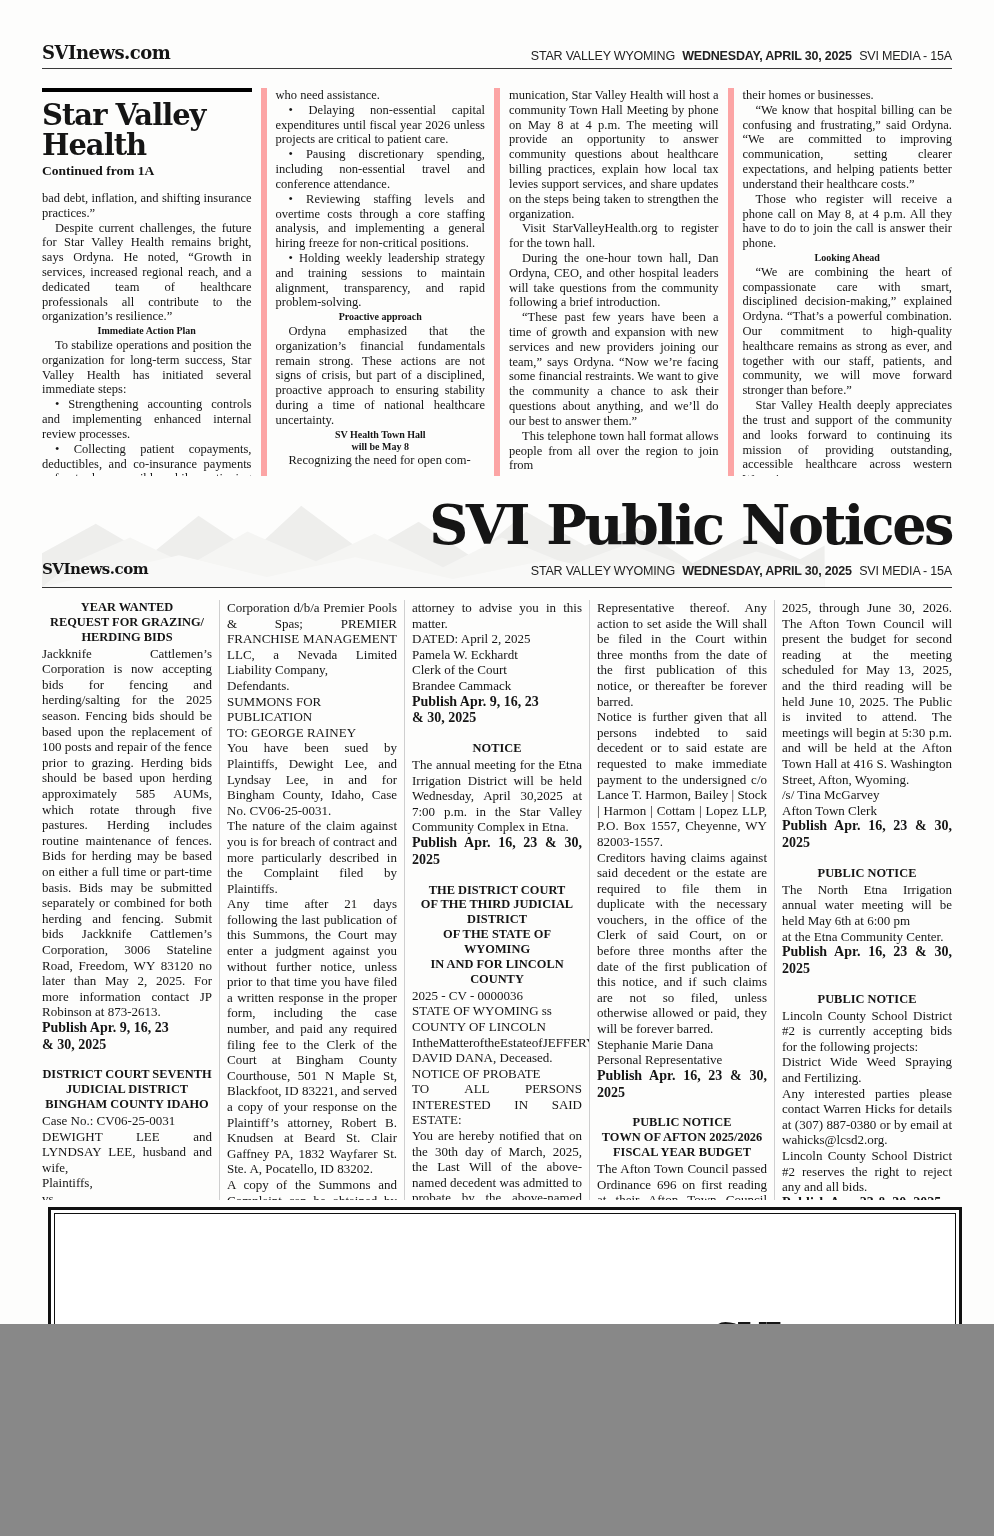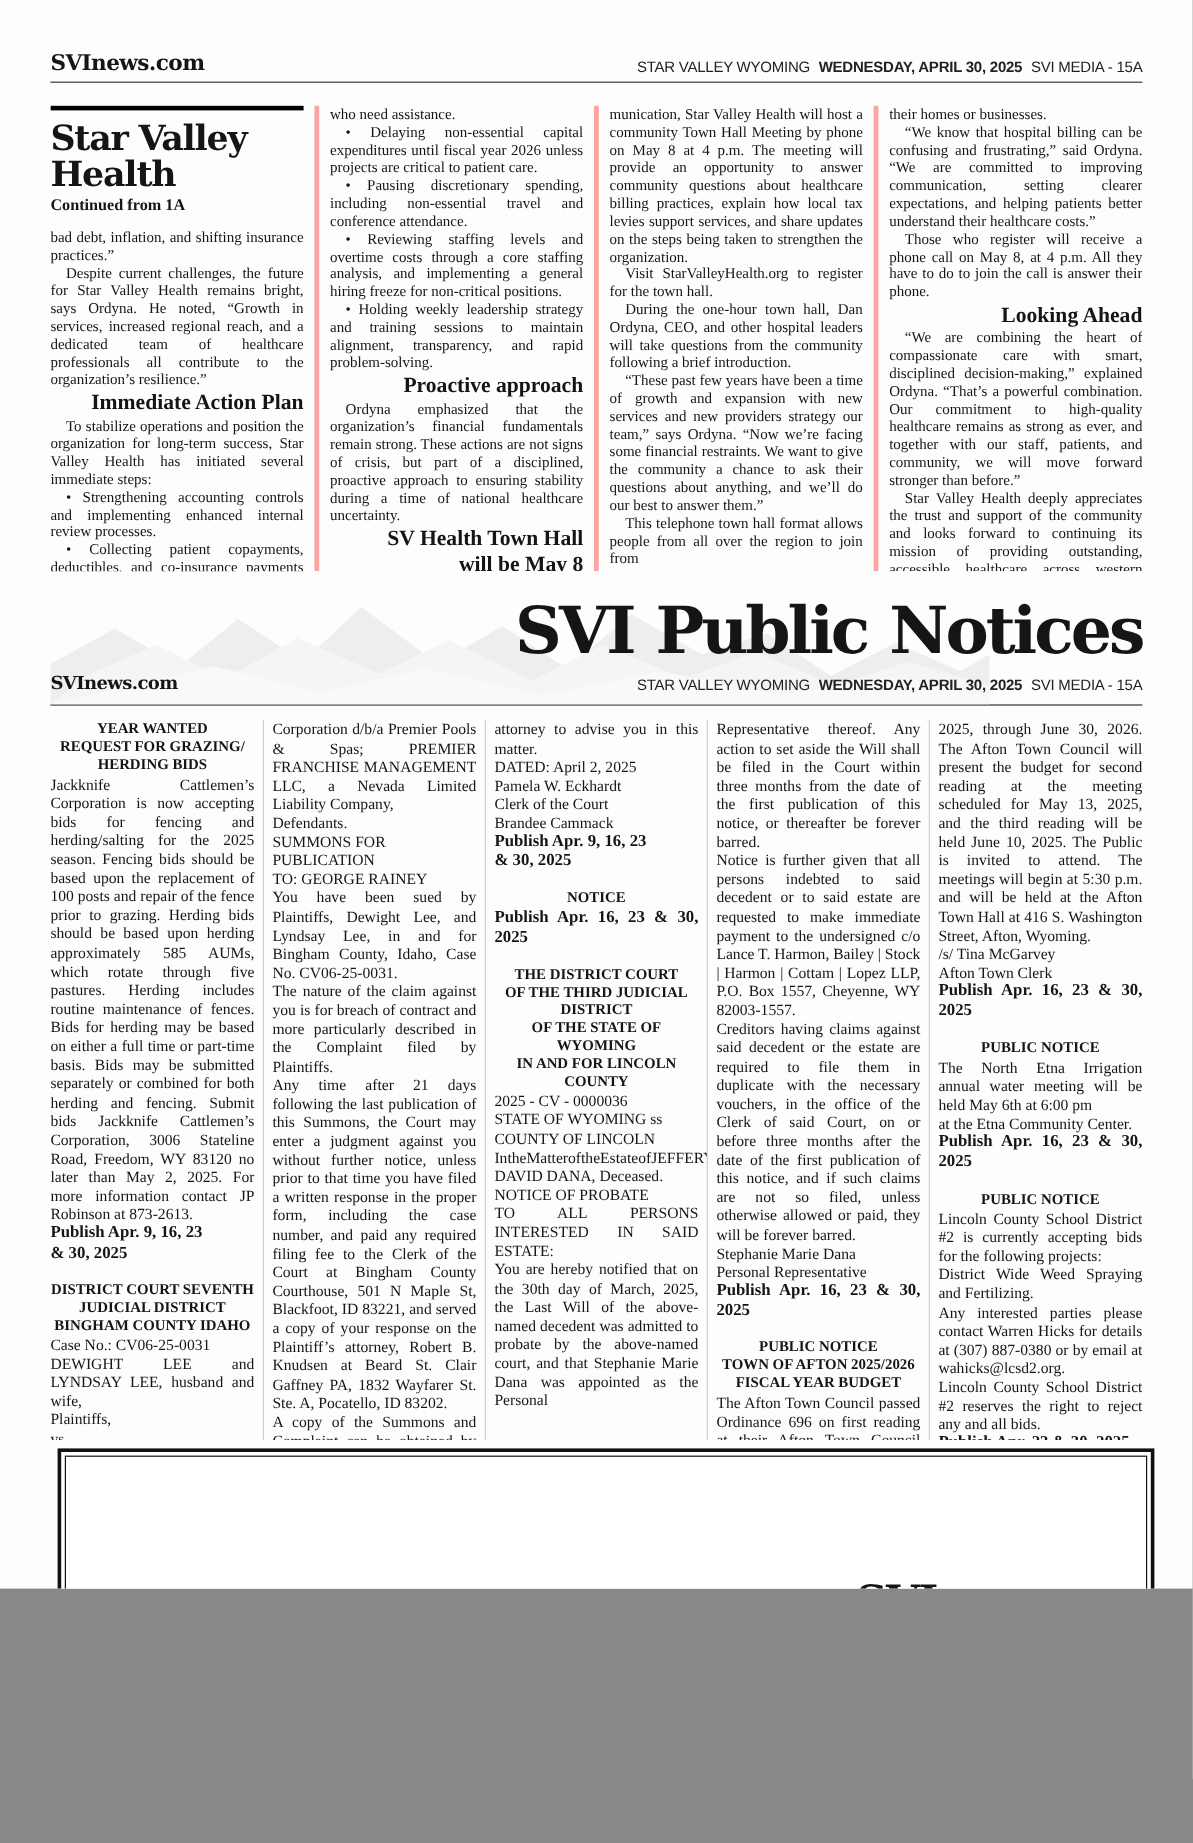--- a/index.html
+++ b/index.html
@@ -14,28 +14,28 @@
   .mast-top { top:42px; }
   .site-name { font-family:"DejaVu Serif", serif; font-weight:bold; font-size:18px; letter-spacing:-0.5px; }
   .dateline { font-family:"Liberation Sans", sans-serif; font-size:12.5px; letter-spacing:-0.2px; color:#222; }
   .dateline b { font-weight:bold; }
   .dateline span { margin-left:4px; }
   
   .article-sec { position:absolute; top:88px; left:42px; right:42px; height:388px; display:flex; overflow:hidden; }
   .acol { flex:1 1 0; padding:0 9px; overflow:hidden; }
   .acol:first-child { padding-left:0; }
   .acol:last-child { padding-right:0; }
-  .acol + .acol { border-left:4px solid #fca5a5; }
+  .acol + .acol { border-left:6px solid #fca5a5; }
   .kicker-bar { height:4px; background:#000; margin-bottom:8px; }
   .article-title { font-family:"DejaVu Serif", serif; font-weight:bold; font-size:29px; letter-spacing:-1px; line-height:1.05; }
   .continued { font-family:"Liberation Serif", serif; font-weight:bold; font-size:13.5px; margin:2px 0 12px 0; }
   .blk { font-size:12.5px; line-height:1.185; }
   .article-sec .blk { text-align:justify; }
   .blk.h { font-weight:bold; text-align:center; white-space:pre-line; margin:1px 0; }
-  .article-sec .blk.h { font-size:18px;text-align:right; }
+  .article-sec .blk.h { font-size:10px; }
   .blk.pi { text-indent:13px; }
   .blk.b { text-indent:13px; }
   .blk.b::before { content:"• "; }
   .blk.ln { text-align:left; }
   .blk.cl { text-align:center; }
   .blk.pub { font-weight:bold; text-align:right; white-space:pre-line; margin-bottom:14px; }
   .blk.pubc { text-align:center; }
   
   .pn-mast { position:absolute; top:494px; left:42px; right:42px; height:94px; border-bottom:1.5px solid #333; }
   .pn-mountains { position:absolute; left:0; top:0; width:86%; height:100%; z-index:0; opacity:.55; }
@@ -100,21 +100,21 @@
           <div class="blk h">SV Health Town Hall
 will be May 8</div>
           <div class="blk pi">Recognizing the need for open com-</div>
         </div>
     </div>
     <div class="acol">
       <div>
           <div class="blk p">munication, Star Valley Health will host a community Town Hall Meeting by phone on May 8 at 4 p.m. The meeting will provide an opportunity to answer community questions about healthcare billing practices, explain how local tax levies support services, and share updates on the steps being taken to strengthen the organization.</div>
           <div class="blk pi">Visit StarValleyHealth.org to register for the town hall.</div>
           <div class="blk pi">During the one-hour town hall, Dan Ordyna, CEO, and other hospital leaders will take questions from the community following a brief introduction.</div>
-          <div class="blk pi">“These past few years have been a time of growth and expansion with new services and new providers strategy our team,” says Ordyna. “Now we’re facing some financial restraints. We want to give the community a chance to ask their questions about anything, and we’ll do our best to answer them.”</div>
+          <div class="blk pi">“These past few years have been a time of growth and expansion with new services and new providers joining our team,” says Ordyna. “Now we’re facing some financial restraints. We want to give the community a chance to ask their questions about anything, and we’ll do our best to answer them.”</div>
           <div class="blk pi">This telephone town hall format allows people from all over the region to join from</div>
         </div>
     </div>
     <div class="acol">
       <div>
           <div class="blk p">their homes or businesses.</div>
           <div class="blk pi">“We know that hospital billing can be confusing and frustrating,” said Ordyna. “We are committed to improving communication, setting clearer expectations, and helping patients better understand their healthcare costs.”</div>
           <div class="blk pi">Those who register will receive a phone call on May 8, at 4 p.m. All they have to do to join the call is answer their phone.</div>
           <div class="blk h">Looking Ahead</div>
           <div class="blk pi">“We are combining the heart of compassionate care with smart, disciplined decision-making,” explained Ordyna. “That’s a powerful combination. Our commitment to high-quality healthcare remains as strong as ever, and together with our staff, patients, and community, we will move forward stronger than before.”</div>
@@ -169,20 +169,21 @@
       </div>
     <div class="ncol">
         <div class="blk p">attorney to advise you in this matter.</div>
         <div class="blk ln">DATED: April 2, 2025</div>
         <div class="blk ln">Pamela W. Eckhardt</div>
         <div class="blk ln">Clerk of the Court</div>
         <div class="blk ln">Brandee Cammack</div>
         <div class="blk pub">Publish Apr. 9, 16, 23
 &amp; 30, 2025</div>
         <div class="blk h">NOTICE</div>
+        <div class="blk p">The annual meeting for the Etna Irrigation District will be held Wednesday, April 30,2025 at 7:00 p.m. in the Star Valley Community Complex in Etna.</div>
         <div class="blk pub pubc">Publish Apr. 16, 23 &amp; 30, 2025</div>
         <div class="blk h">THE DISTRICT COURT
 OF THE THIRD JUDICIAL
 DISTRICT
 OF THE STATE OF WYOMING
 IN AND FOR LINCOLN
 COUNTY</div>
         <div class="blk cl">2025 - CV - 0000036</div>
         <div class="blk ln">STATE OF WYOMING ss</div>
         <div class="blk ln">COUNTY OF LINCOLN</div>

